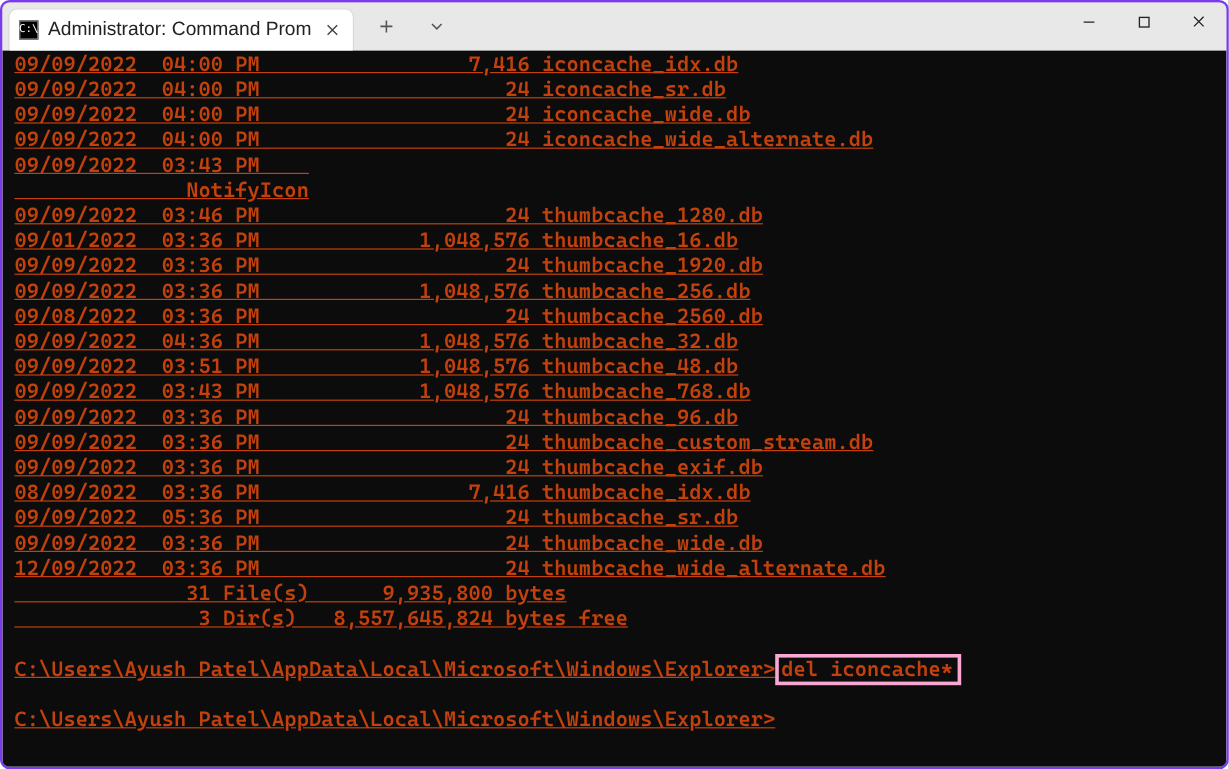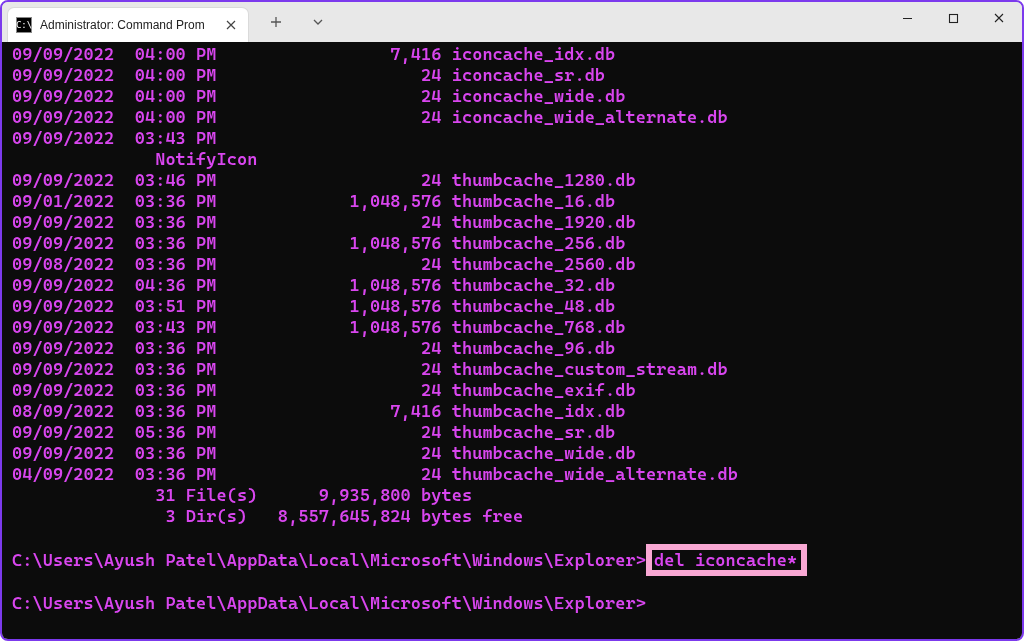--- a/index.html
+++ b/index.html
@@ -29,21 +29,21 @@
     gap: 8px;
     box-shadow: 0 0 0 1px rgba(0,0,0,0.06);
   }
   .tab .app-icon {
     width: 16px; height: 16px;
     display: inline-flex; align-items: center; justify-content: center;
     background: #000; color: #fff; font-size: 9px; font-family: monospace;
     border: 1px solid #888;
   }
   .tab-title {
-    font-size: 12px; color: #222;
+    font-size: 16px; color: #222;
     white-space: nowrap; overflow: hidden; text-overflow: ellipsis;
     flex: 1;
   }
   .tab-close {
     width: 18px; height: 18px; display: inline-flex; align-items: center; justify-content: center;
     color: #444; font-size: 13px; border-radius: 3px;
   }
   .tab-side {
     display: flex; align-items: center; gap: 14px;
     padding: 0 10px 0 14px;
@@ -56,32 +56,33 @@
   .win-controls { display: flex; align-items: flex-start; }
   .win-btn {
     width: 46px; height: 32px;
     display: inline-flex; align-items: center; justify-content: center;
     color: #222;
   }
 
   .terminal {
     flex: 1;
     background: #0c0c0c;
-    color: #d946ef;
+    color: #c2410c;
     font-family: "Cascadia Mono", Consolas, monospace;
     font-size: 17.3px;
     line-height: 21px;
     white-space: pre;
     padding: 2px 0 0 10px;
     overflow: hidden;
     font-weight: 600;
     letter-spacing: 0.1px;
+    text-decoration: underline;
   }
   .cmd-highlight {
-    border: 6px solid #f9a8d4;
+    border: 3px solid #f9a8d4;
     padding: 2px 4px 1px 2px;
     display: inline-block;
     margin: -4px 0px;
     line-height: 1;
   }
 </style>
 </head>
 <body>
 
 <div class="window">
@@ -139,21 +140,21 @@
 <span>09/08/2022  03:36 PM                    24 thumbcache_2560.db</span>
 <span>09/09/2022  04:36 PM             1,048,576 thumbcache_32.db</span>
 <span>09/09/2022  03:51 PM             1,048,576 thumbcache_48.db</span>
 <span>09/09/2022  03:43 PM             1,048,576 thumbcache_768.db</span>
 <span>09/09/2022  03:36 PM                    24 thumbcache_96.db</span>
 <span>09/09/2022  03:36 PM                    24 thumbcache_custom_stream.db</span>
 <span>09/09/2022  03:36 PM                    24 thumbcache_exif.db</span>
 <span>08/09/2022  03:36 PM                 7,416 thumbcache_idx.db</span>
 <span>09/09/2022  05:36 PM                    24 thumbcache_sr.db</span>
 <span>09/09/2022  03:36 PM                    24 thumbcache_wide.db</span>
-<span>04/09/2022  03:36 PM                    24 thumbcache_wide_alternate.db</span>
+<span>12/09/2022  03:36 PM                    24 thumbcache_wide_alternate.db</span>
 <span>              31 File(s)      9,935,800 bytes</span>
 <span>               3 Dir(s)   8,557,645,824 bytes free</span>
 
 <span>C:\Users\Ayush Patel\AppData\Local\Microsoft\Windows\Explorer&gt;<span class="cmd-highlight">del iconcache*</span></span>
 
 <span>C:\Users\Ayush Patel\AppData\Local\Microsoft\Windows\Explorer&gt;</span>
 </dir></span></div>
 </div>
 
 </body></html>

